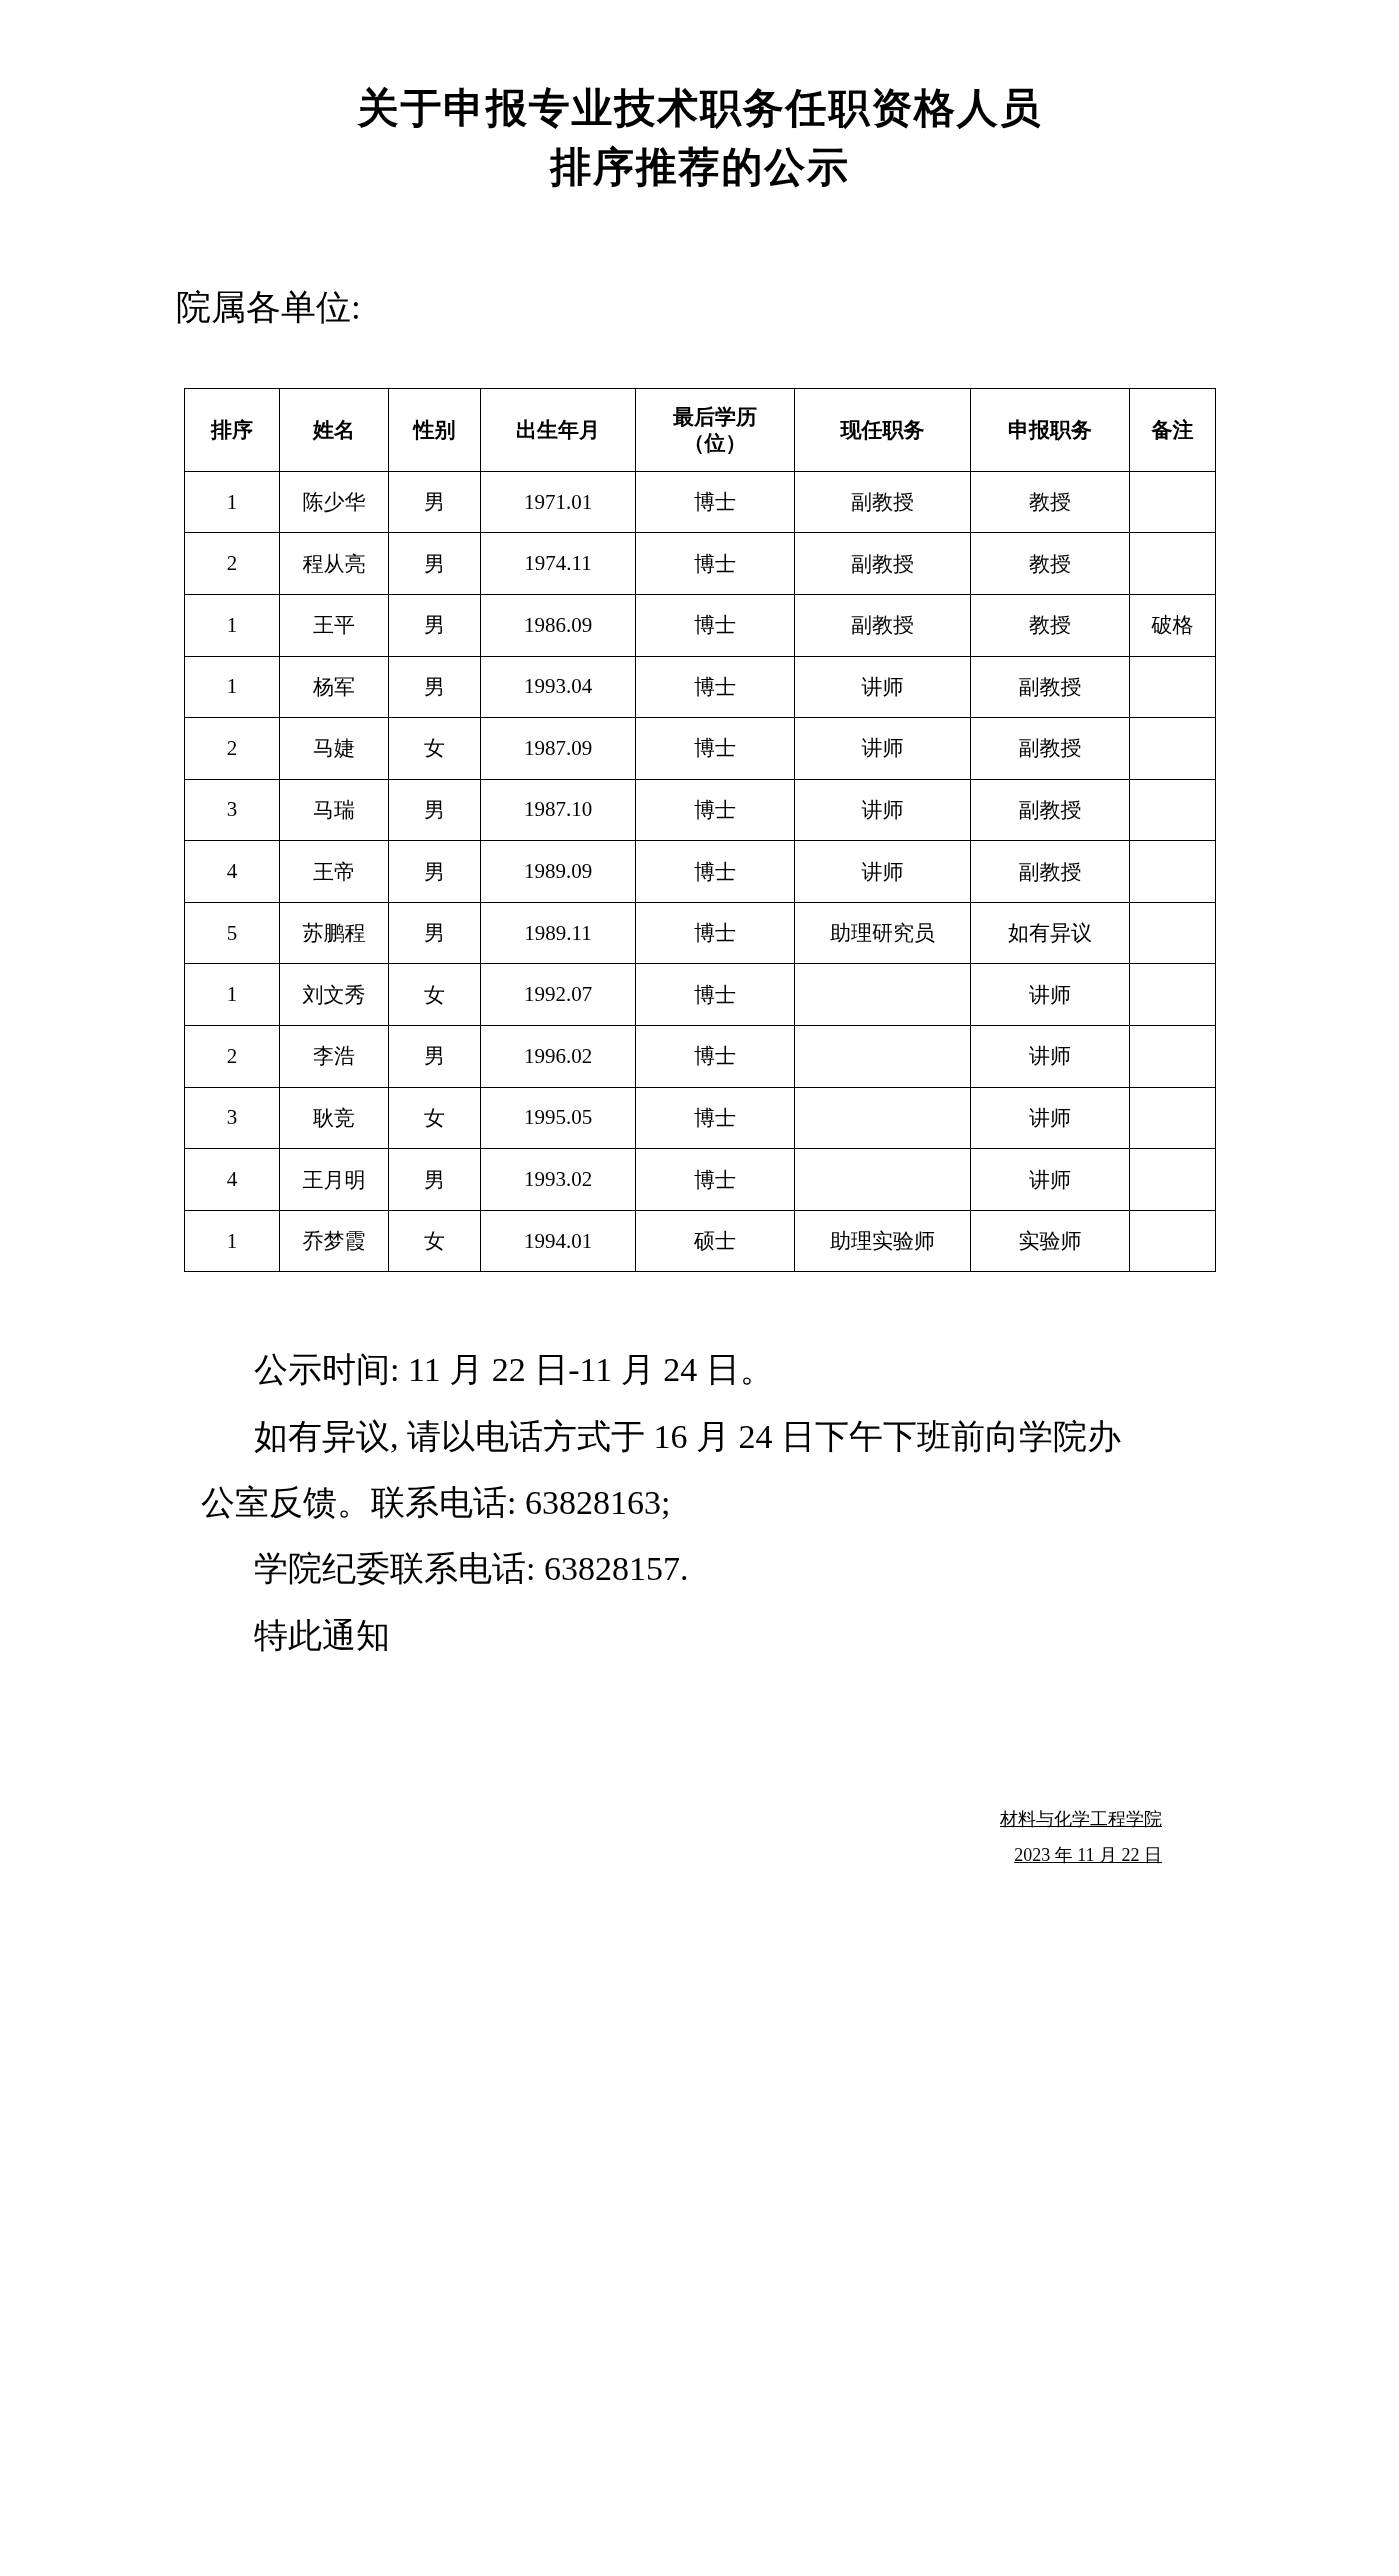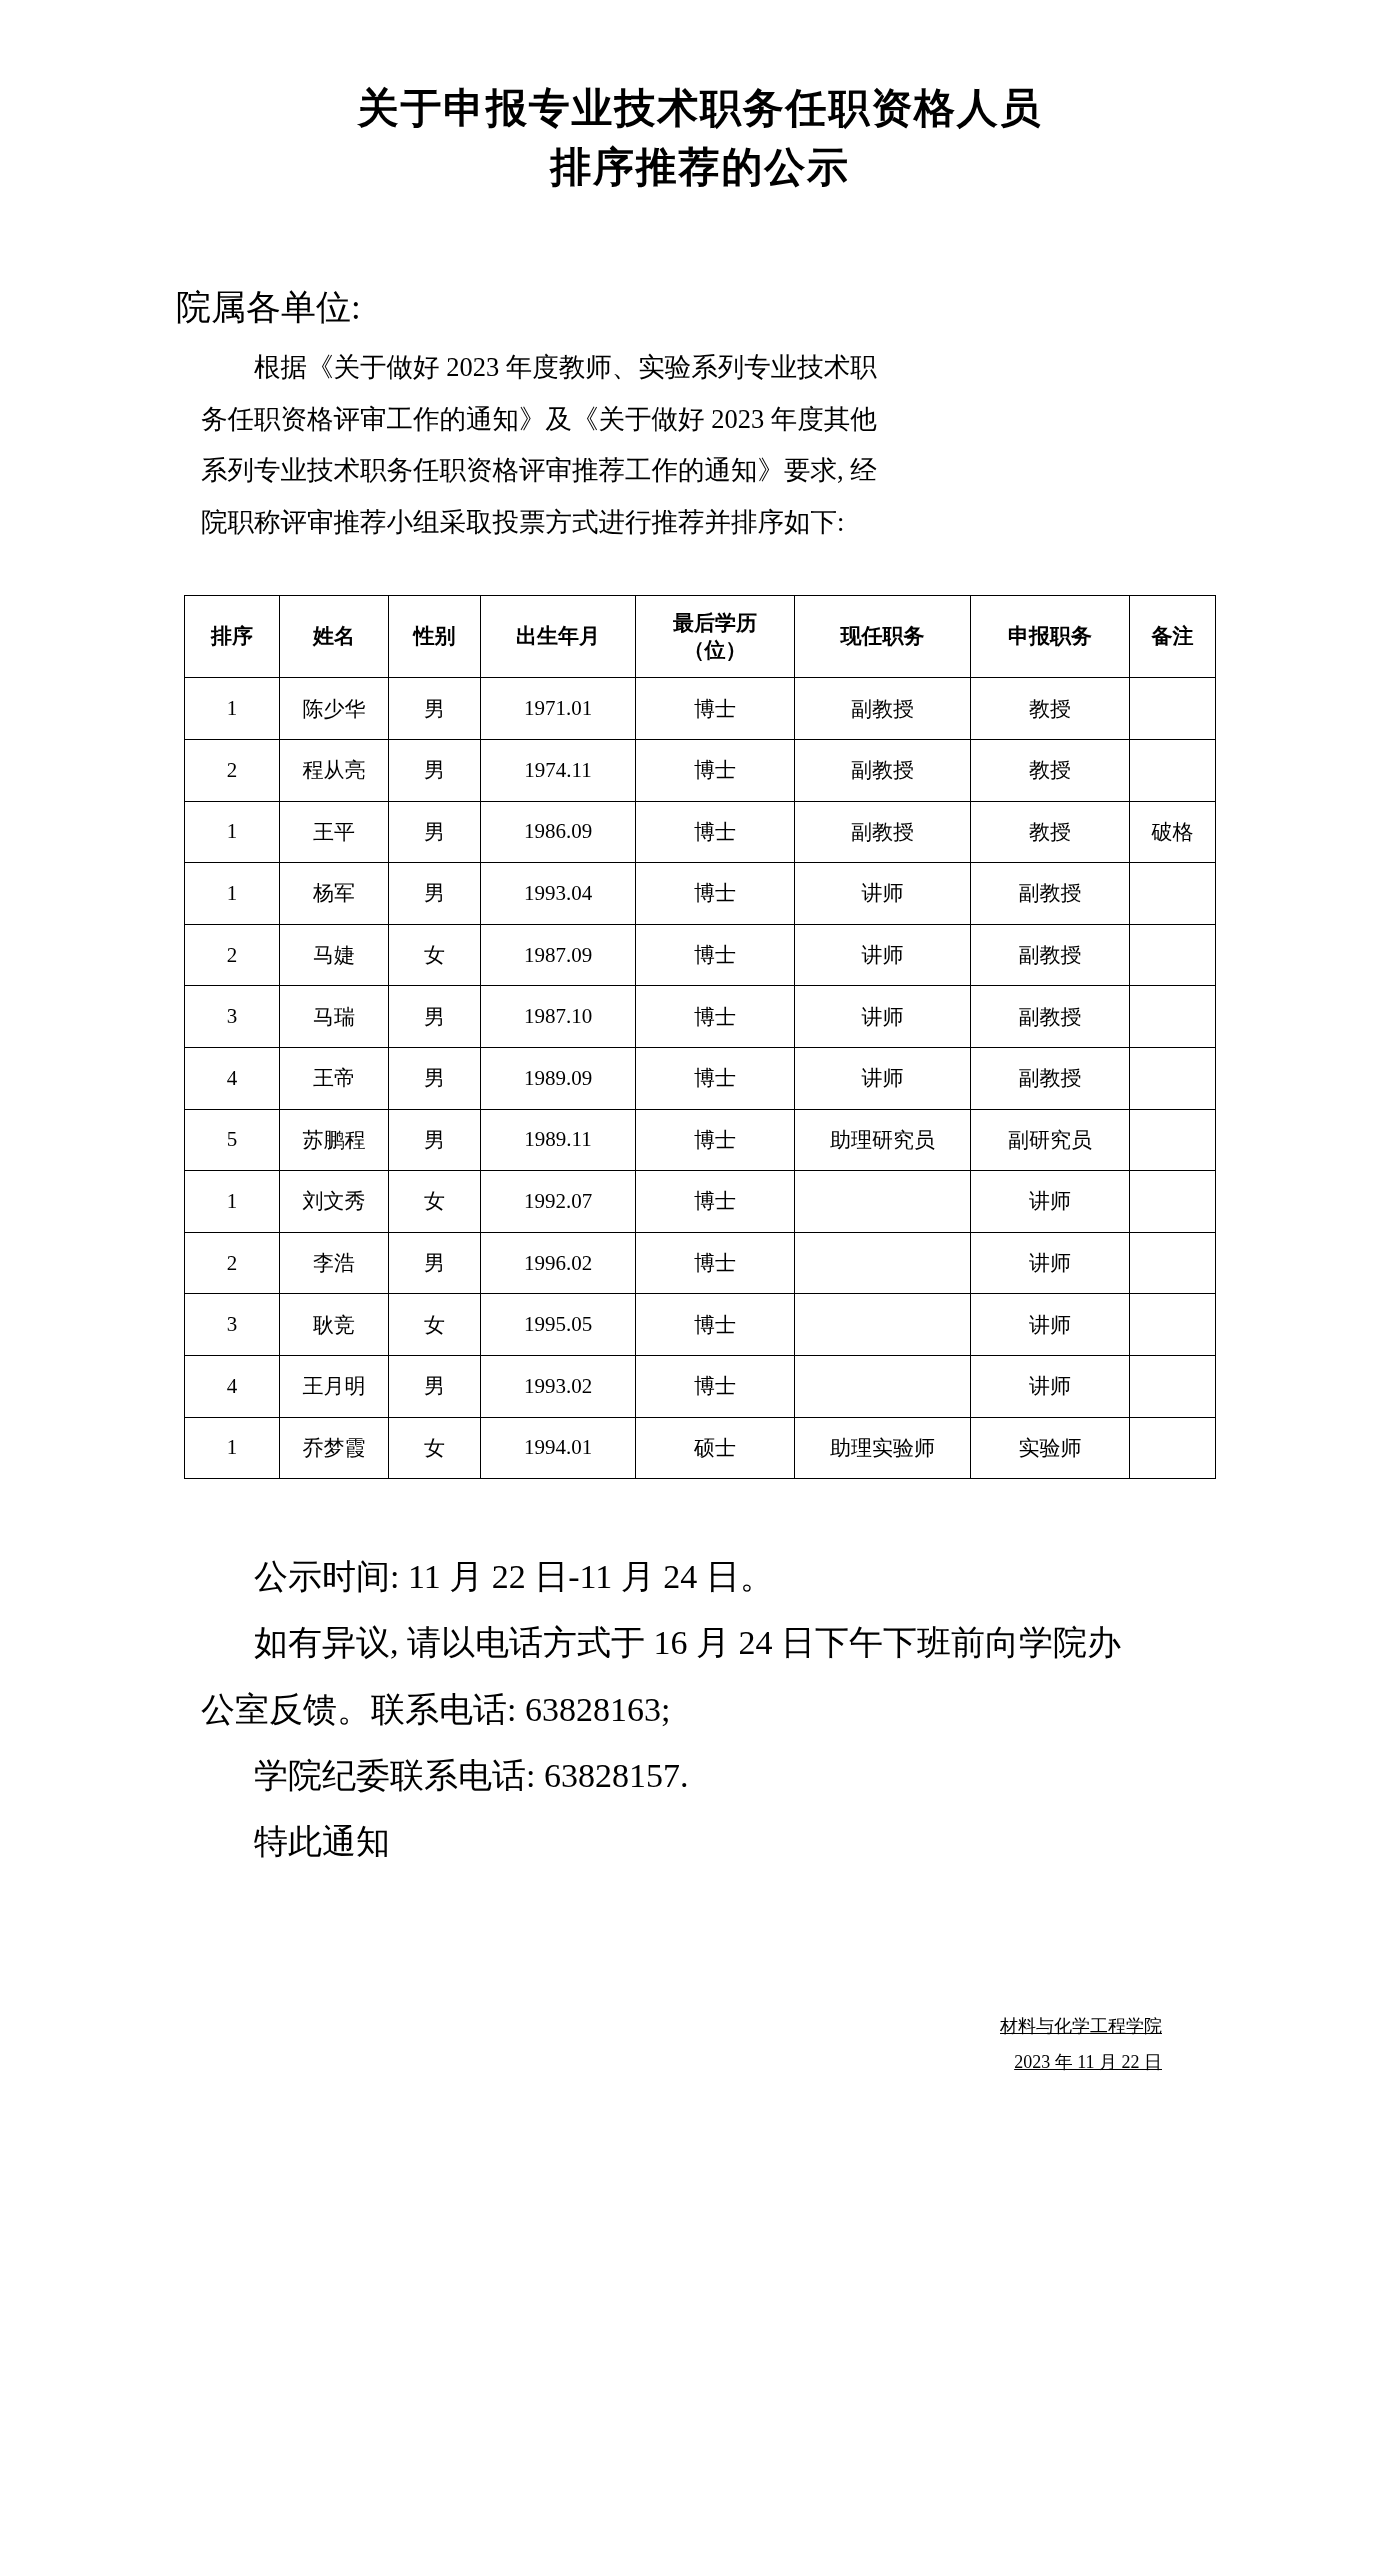--- a/index.html
+++ b/index.html
@@ -113,26 +113,20 @@
 
 <div class="page">
 
   <h1 class="doc-title">
     <span>关于申报专业技术职务任职资格人员</span>
     <span class="line2">排序推荐的公示</span>
   </h1>
 
   <div class="body-block">
     <div class="salutation">院属各单位:</div>
-    <div class="para-lines">
-      <div class="first">根据《关于做好 2023 年度教师、实验系列专业技术职</div>
-      <div>务任职资格评审工作的通知》及《关于做好 2023 年度其他</div>
-      <div>系列专业技术职务任职资格评审推荐工作的通知》要求, 经</div>
-      <div>院职称评审推荐小组采取投票方式进行推荐并排序如下:</div>
-    </div>
   </div>
 
   <table class="roster">
     <colgroup>
       <col class="c-rank">
         <col class="c-name">
         <col class="c-sex">
         <col class="c-birth">
       <col class="c-edu">
         <col class="c-cur">
@@ -225,21 +219,21 @@
           <td>副教授</td>
           <td></td>
         </tr>
         <tr>
           <td>5</td>
           <td>苏鹏程</td>
           <td>男</td>
           <td>1989.11</td>
           <td>博士</td>
           <td>助理研究员</td>
-          <td>副研究员</td>
+          <td>如有异议</td>
           <td></td>
         </tr>
         <tr>
           <td>1</td>
           <td>刘文秀</td>
           <td>女</td>
           <td>1992.07</td>
           <td>博士</td>
           <td></td>
           <td>讲师</td>

